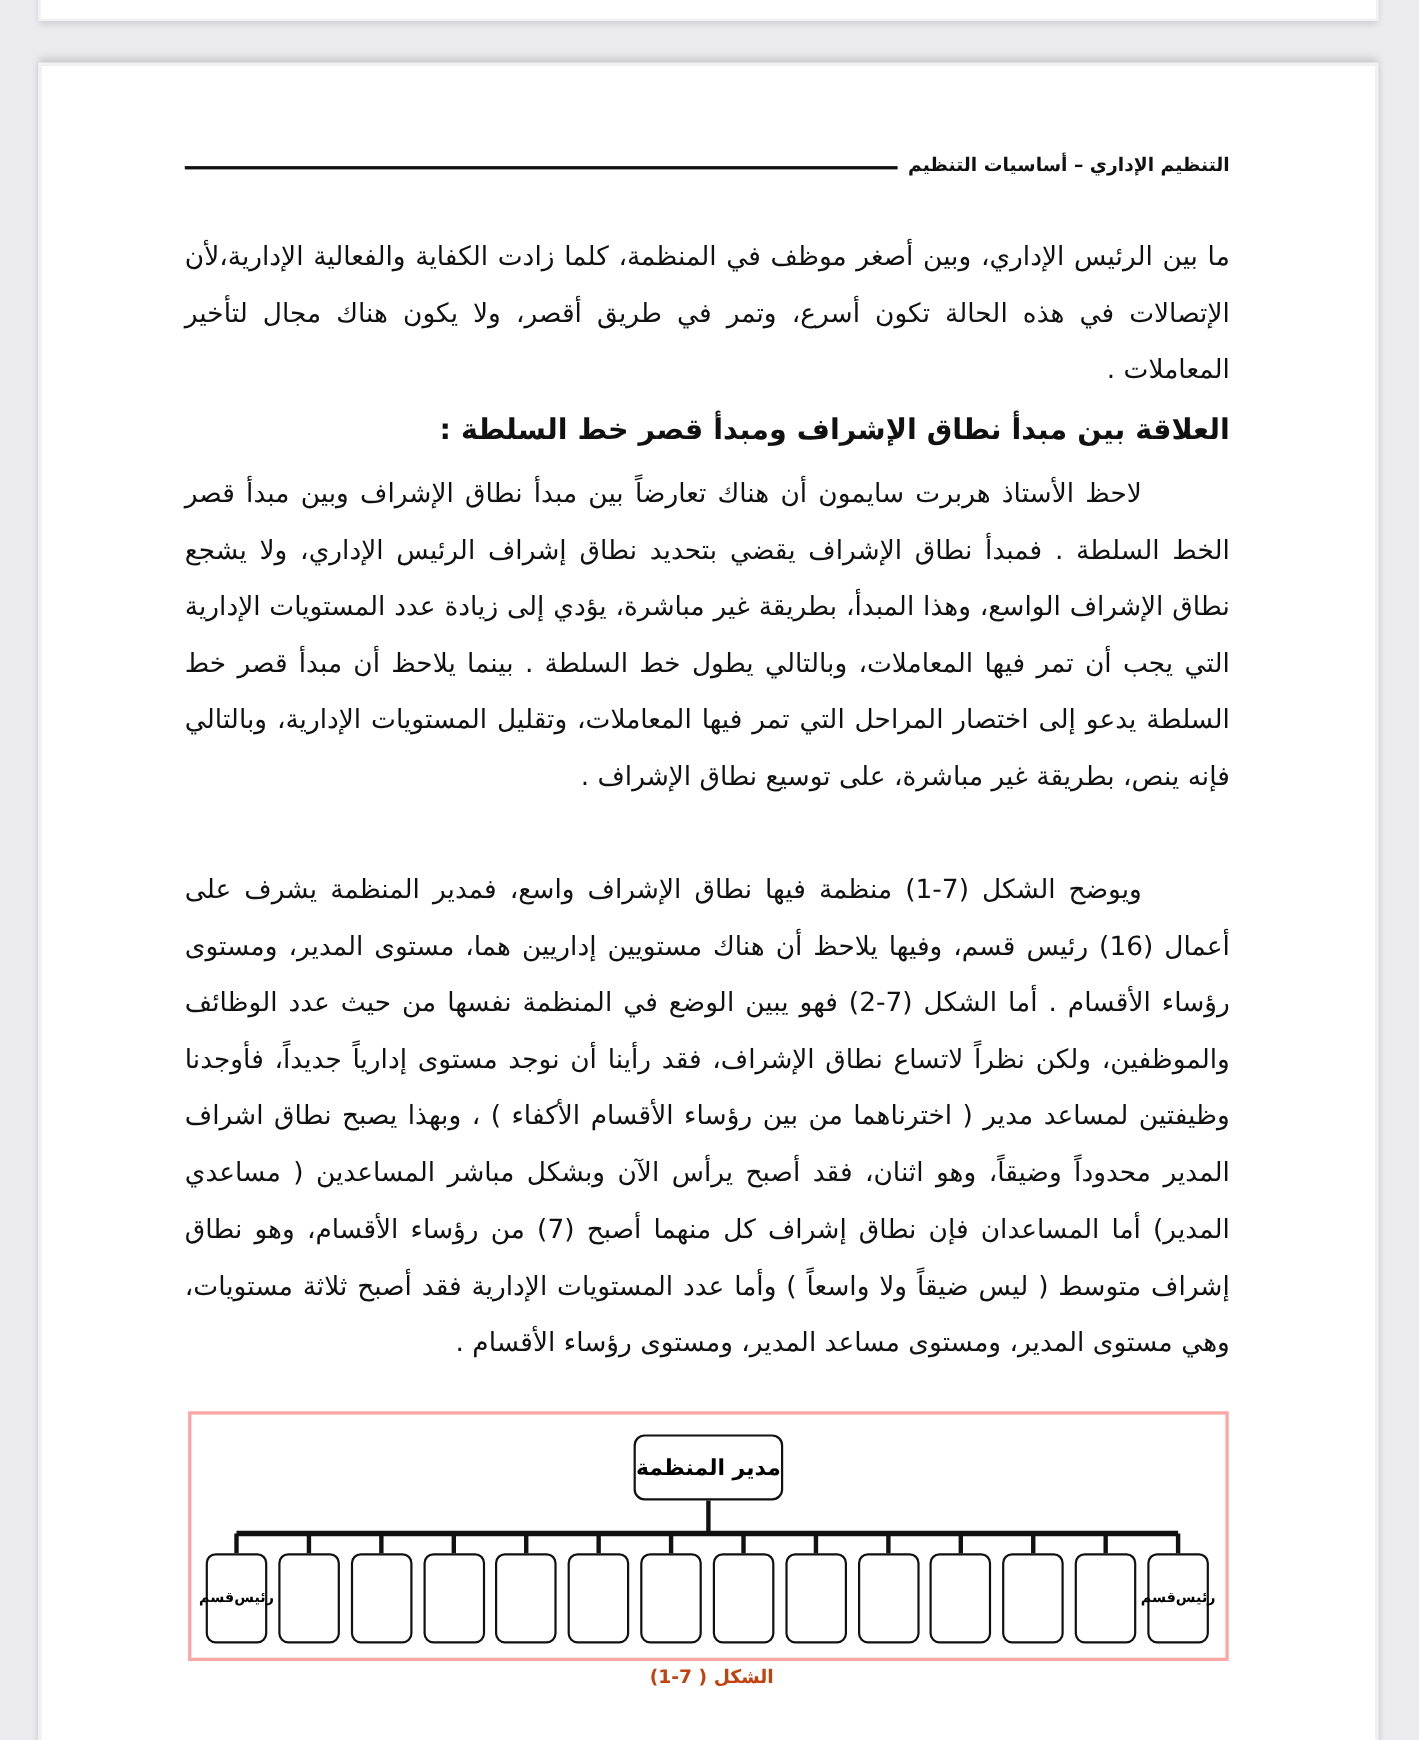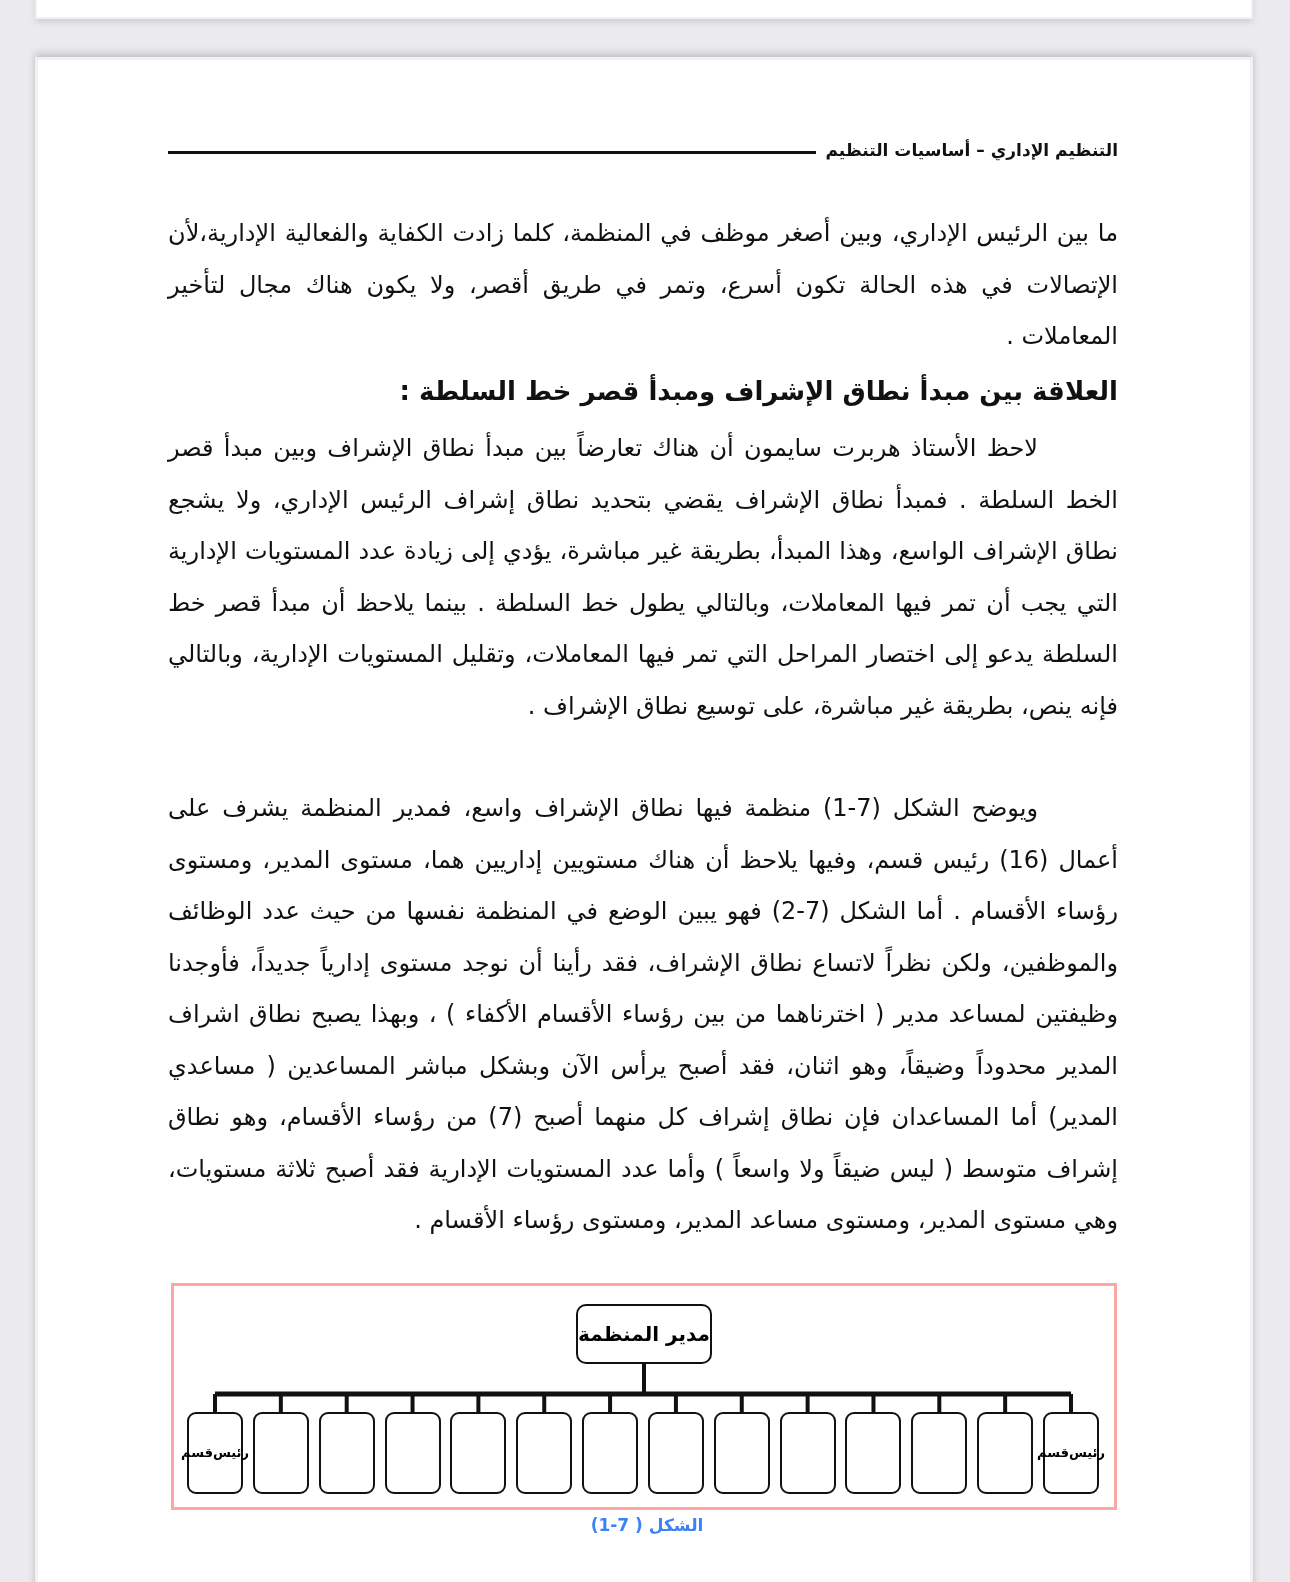--- a/index.html
+++ b/index.html
@@ -149,21 +149,21 @@
     .figure-caption {
       position: absolute;
       left: 0;
       width: 1218px;
       top: 1455px;
       text-align: center;
       font-family: "DejaVu Sans", sans-serif;
       font-weight: bold;
       font-size: 17px;
       direction: rtl;
-      color: #3b82f6;
+      color: #c2410c;
     }
   </style>
 </head>
 <body>
 
 <div class="page-prev"></div>
 
 <div class="page">
   <div class="content">
 

